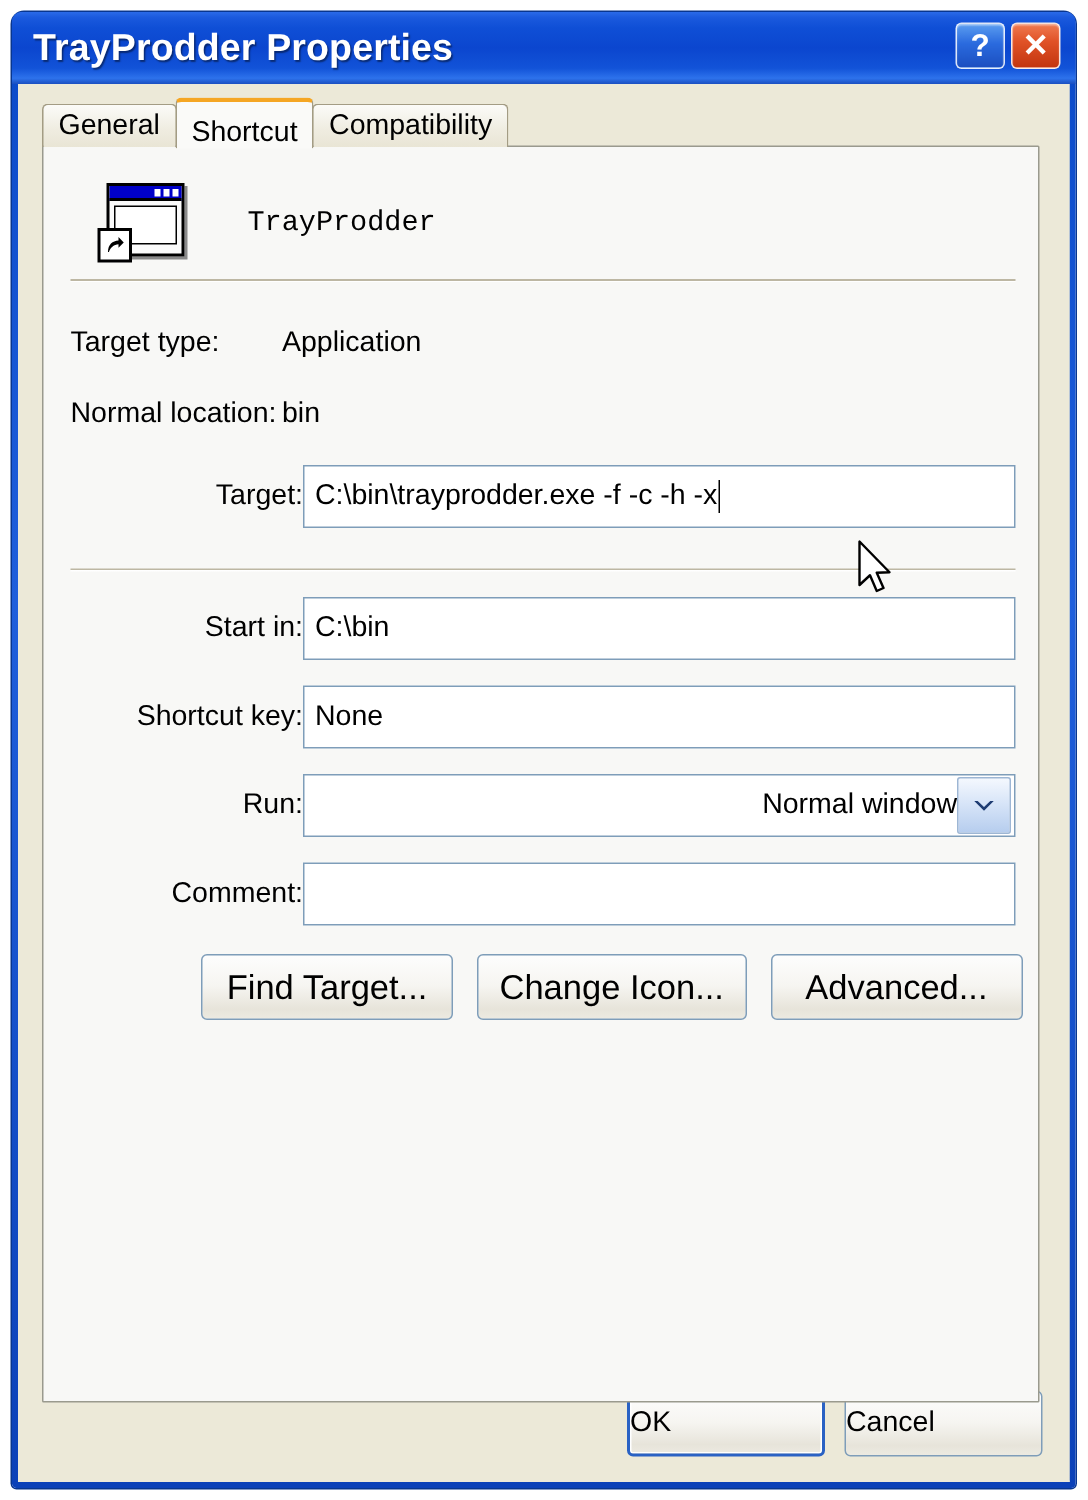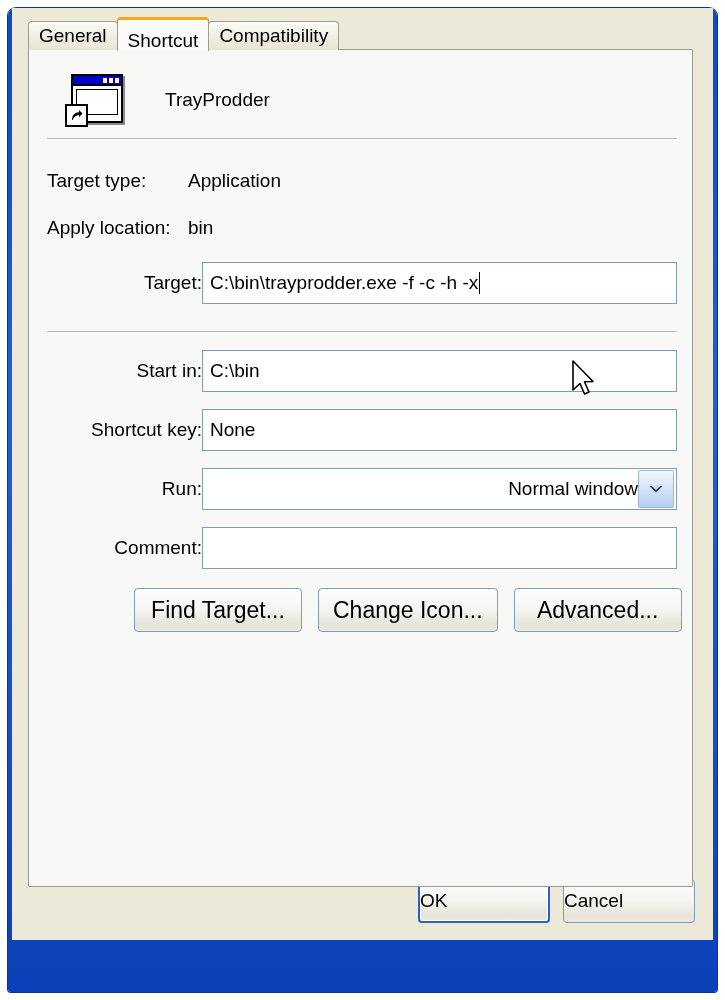--- a/index.html
+++ b/index.html
@@ -164,20 +164,21 @@
     left: 0px; bottom: 0px;
     width: 23px; height: 23px;
     background: #fff;
     border: 2px solid #000;
     display: flex; align-items: center; justify-content: center;
   }
   .hdr-name {
     margin-left: 42px;
     font-size: 19px;
     color: #000;
+    font-family: Liberation Mono, monospace;
   }
 
   
   .sep {
     position: absolute;
     left: 18px;
     width: 630px;
     height: 2px;
     background: linear-gradient(to bottom, #bdb7a3 0%, #bdb7a3 50%, #ffffff 50%, #ffffff 100%);
   }
@@ -308,20 +309,31 @@
     width: 26px; height: 40px;
     pointer-events: none;
     z-index: 50;
   }
 </style>
 </head>
 <body>
 
 <div class="window">
 
+  <div class="titlebar">
+    <div class="titlebar-text">TrayProdder Properties</div>
+    <div class="titlebar-buttons">
+      <div class="tb-btn tb-help">
+        <span>?</span>
+      </div>
+      <div class="tb-btn tb-close">
+        <span>✕</span>
+      </div>
+    </div>
+  </div>
 
   <div class="dialog-body">
 
     <div class="tabstrip">
       <div class="tab">
         <span>General</span>
       </div>
       <div class="tab active">
         <span>Shortcut</span>
       </div>
@@ -353,21 +365,21 @@
         <div class="hdr-name">TrayProdder</div>
       </div>
 
       <div class="sep" style="top:88px"></div>
 
       <div class="inforow" style="left:18px; top:120px; width:620px;">
         <span class="lbl">Target type:</span>
         <span class="val">Application</span>
       </div>
       <div class="inforow" style="left:18px; top:167px; width:620px;">
-        <span class="lbl">Apply location:</span>
+        <span class="lbl">Normal location:</span>
         <span class="val">bin</span>
       </div>
 
       <div class="fieldrow" style="top:212px">
         <div class="flabel">Target:</div>
         <div class="textfield">
           <span>C:\bin\trayprodder.exe -f -c -h -x</span>
             <span class="caret"></span>
         </div>
       </div>

